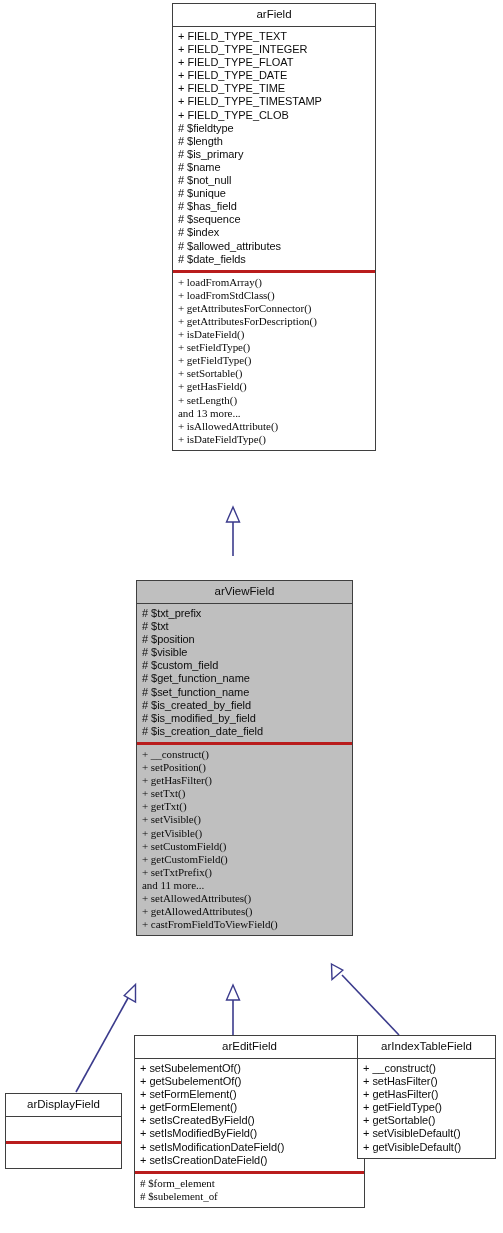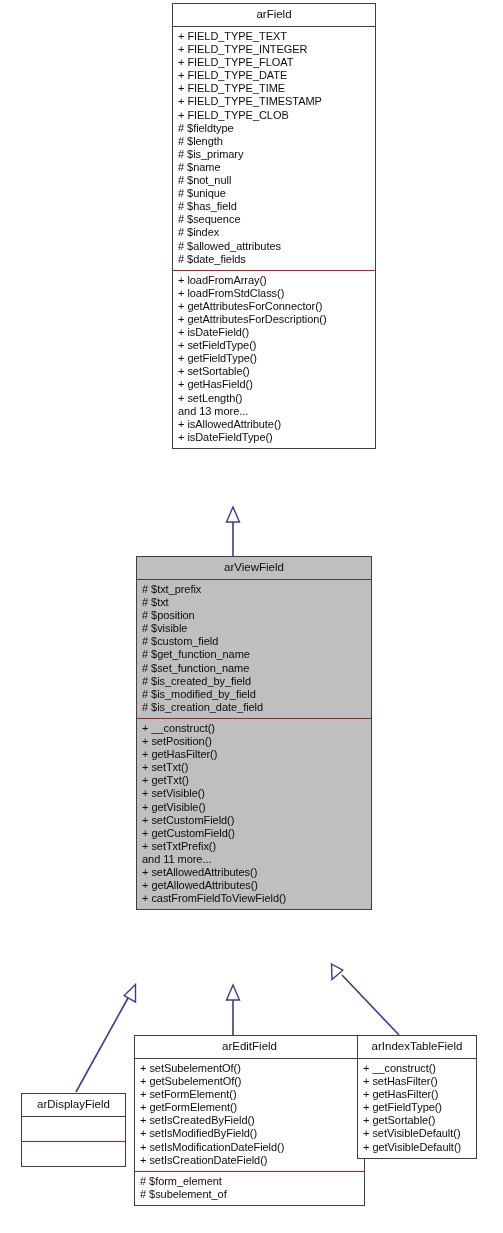--- a/index.html
+++ b/index.html
@@ -43,21 +43,22 @@
     padding: 4px 4px 5px 4px;
     line-height: 13px;
     border-bottom: 1px solid #3f3f3f;
     white-space: nowrap;
     overflow: hidden;
   }
   .node-section {
     padding: 3px 5px 4px 5px;
   }
   .node-section + .node-section {
-    border-top: 1px solid #b91c1c;
+    border-top: 3px solid #b91c1c;
+    font-family: Liberation Serif, serif;
   }
   .node-section.empty-sec {
     height: 24px;
     padding: 0;
   }
   .member {
     font-size: 11px;
     line-height: 13.1px;
     color: #0b0b0b;
     white-space: pre;
@@ -127,21 +128,21 @@
       <div class="member">+ getFieldType()</div>
       <div class="member">+ setSortable()</div>
       <div class="member">+ getHasField()</div>
       <div class="member">+ setLength()</div>
       <div class="member">and 13 more...</div>
       <div class="member">+ isAllowedAttribute()</div>
       <div class="member">+ isDateFieldType()</div>
     </div>
   </div>
 
-  <div class="uml-node filled" style="left:136px; top:556px; width:236px;">
+  <div class="uml-node filled" style="left:136px; top:580px; width:217px;">
     <div class="node-title">arViewField</div>
     <div class="node-section">
       <div class="member"># $txt_prefix</div>
       <div class="member"># $txt</div>
       <div class="member"># $position</div>
       <div class="member"># $visible</div>
       <div class="member"># $custom_field</div>
       <div class="member"># $get_function_name</div>
       <div class="member"># $set_function_name</div>
       <div class="member"># $is_created_by_field</div>
@@ -159,21 +160,21 @@
       <div class="member">+ setCustomField()</div>
       <div class="member">+ getCustomField()</div>
       <div class="member">+ setTxtPrefix()</div>
       <div class="member">and 11 more...</div>
       <div class="member">+ setAllowedAttributes()</div>
       <div class="member">+ getAllowedAttributes()</div>
       <div class="member">+ castFromFieldToViewField()</div>
     </div>
   </div>
 
-  <div class="uml-node" style="left:21px; top:1093px; width:105px;">
+  <div class="uml-node" style="left:5px; top:1093px; width:117px;">
     <div class="node-title">arDisplayField</div>
     <div class="node-section empty-sec"></div>
     <div class="node-section empty-sec"></div>
   </div>
 
   <div class="uml-node" style="left:134px; top:1035px; width:231px;">
     <div class="node-title">arEditField</div>
     <div class="node-section">
       <div class="member">+ setSubelementOf()</div>
       <div class="member">+ getSubelementOf()</div>
@@ -183,21 +184,21 @@
       <div class="member">+ setIsModifiedByField()</div>
       <div class="member">+ setIsModificationDateField()</div>
       <div class="member">+ setIsCreationDateField()</div>
     </div>
     <div class="node-section">
       <div class="member"># $form_element</div>
       <div class="member"># $subelement_of</div>
     </div>
   </div>
 
-  <div class="uml-node" style="left:357px; top:1035px; width:120px;">
+  <div class="uml-node" style="left:357px; top:1035px; width:139px;">
     <div class="node-title">arIndexTableField</div>
     <div class="node-section">
       <div class="member">+ __construct()</div>
       <div class="member">+ setHasFilter()</div>
       <div class="member">+ getHasFilter()</div>
       <div class="member">+ getFieldType()</div>
       <div class="member">+ getSortable()</div>
       <div class="member">+ setVisibleDefault()</div>
       <div class="member">+ getVisibleDefault()</div>
     </div>

